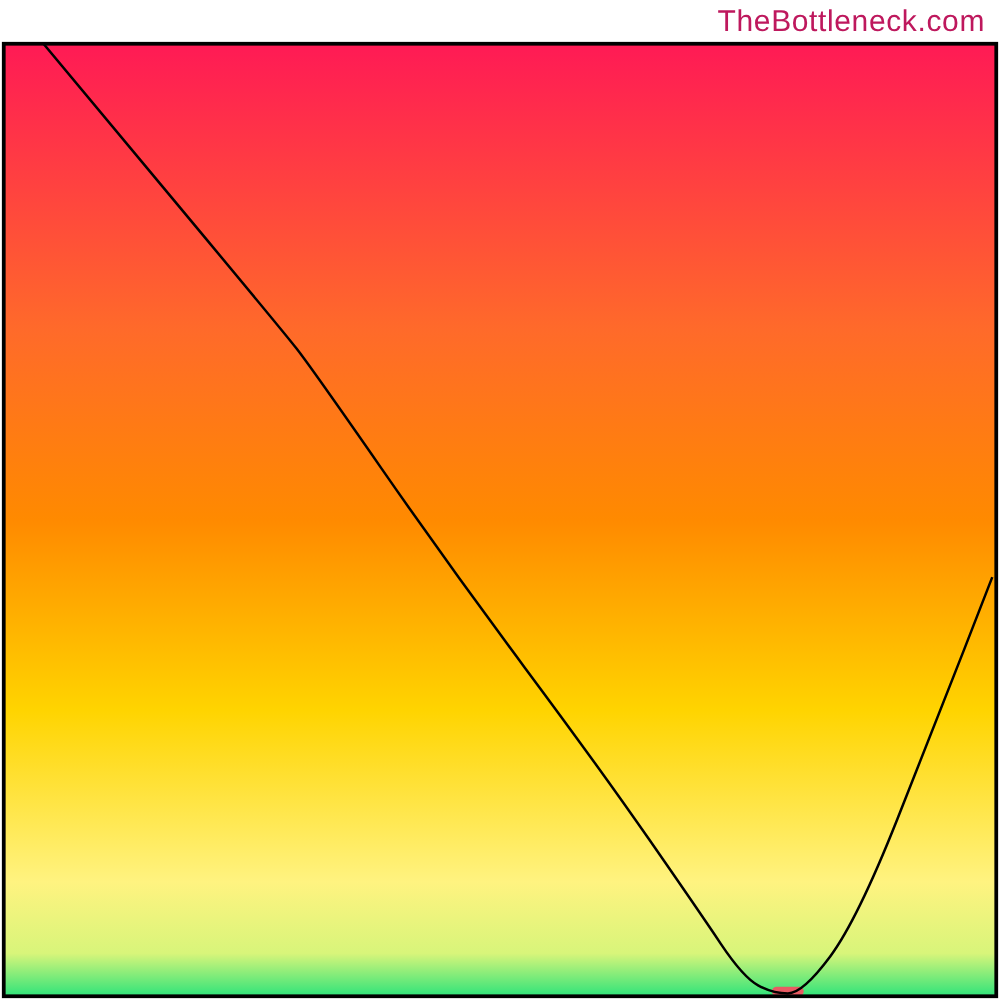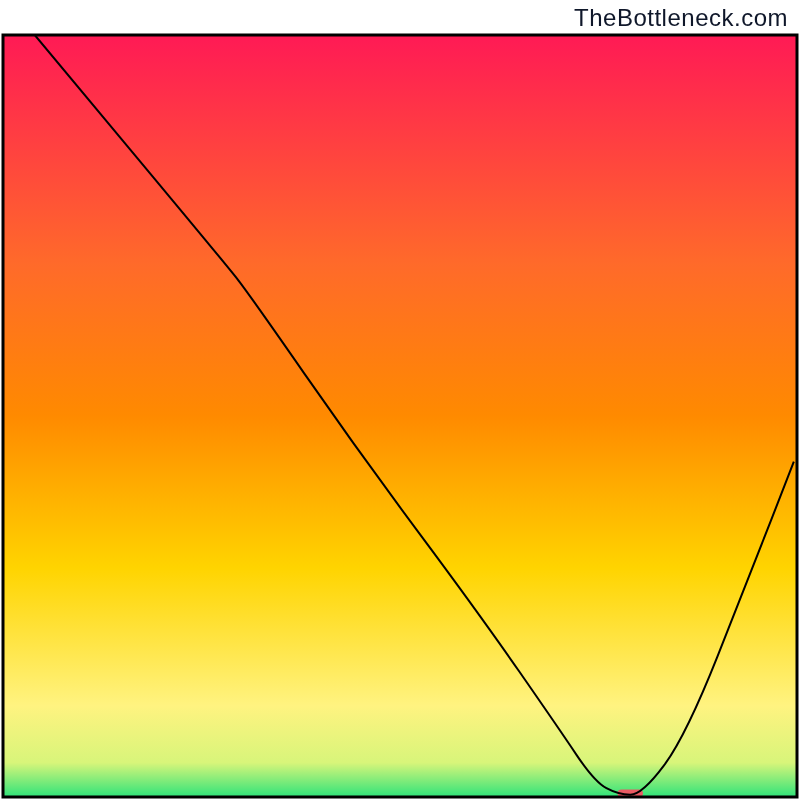--- a/index.html
+++ b/index.html
@@ -12,21 +12,21 @@
   }
   .canvas-wrap {
     position: relative;
     width: 800px;
     height: 800px;
   }
   .watermark {
     position: absolute;
     top: 4px;
     right: 12px;
-    color: #0f172a;
+    color: #be185d;
     font-size: 24px;
     font-weight: 500;
     letter-spacing: 0.5px;
     z-index: 10;
   }
   svg.plot {
     position: absolute;
     left: 0;
     top: 0;
   }

